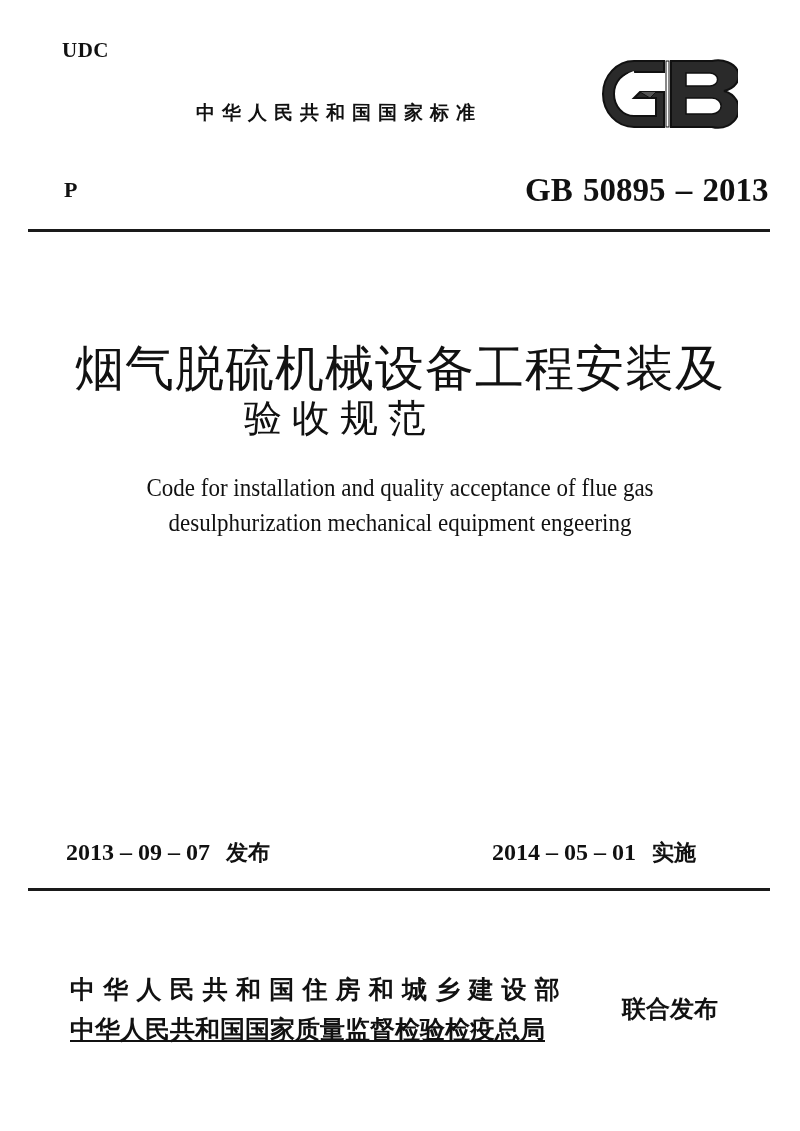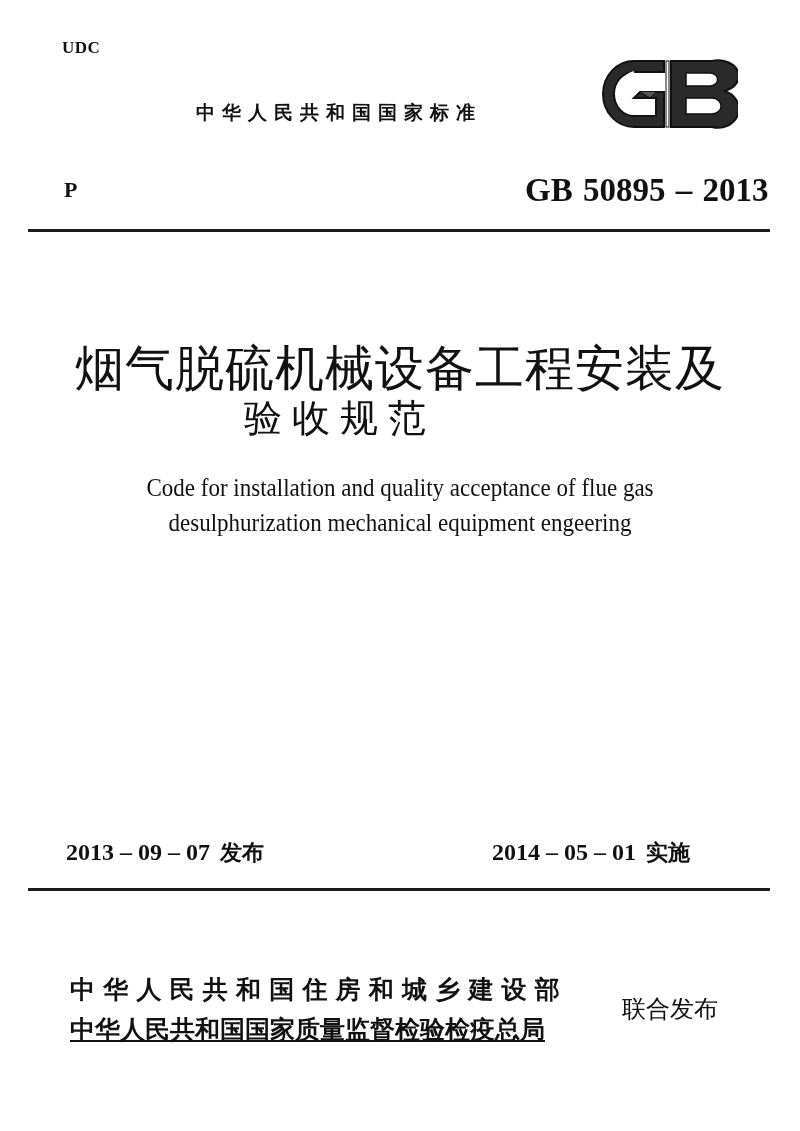--- a/index.html
+++ b/index.html
@@ -2,43 +2,43 @@
 <html><head>
 <meta charset="utf-8">
 <style>
   html, body { margin: 0; padding: 0; background: #ffffff; }
   body { width: 800px; height: 1131px; position: relative; overflow: hidden; color: #111; }
   .abs { position: absolute; }
   .serif-bold { font-family: "Liberation Serif", "DejaVu Serif", serif; font-weight: bold; }
   .sans { font-family: "DejaVu Sans", "Liberation Sans", sans-serif; }
   .serif { font-family: "Liberation Serif", "DejaVu Serif", serif; }
 
-  #udc { left: 62px; top: 38px; font-size: 17px; letter-spacing: 0.5px; }
+  #udc { left: 62px; top: 38px; font-size: 21px; letter-spacing: 0.5px; }
   #national-std { left: 196px; top: 100px; font-size: 19px; letter-spacing: 7px; font-weight: bold; white-space: nowrap; }
   #gb-logo { left: 600px; top: 58px; width: 138px; height: 72px; }
   #class-p { left: 64px; top: 177px; font-size: 22px; }
   #std-number { left: 525px; top: 172px; font-size: 33px; white-space: nowrap; word-spacing: 2px; }
 
   .rule { left: 28px; width: 742px; height: 3px; background: #1a1a1a; }
   #rule-top { top: 229px; }
   #rule-bottom { top: 888px; }
 
   #title-cn-1 { left: 0; width: 800px; top: 336px; text-align: center; font-size: 49px; letter-spacing: 1px; font-family: "DejaVu Serif", "Liberation Serif", serif; white-space: nowrap; }
   #title-cn-2 { left: 0; width: 680px; top: 393px; text-align: center; font-size: 38px; letter-spacing: 10px; font-family: "DejaVu Serif", "Liberation Serif", serif; white-space: nowrap; }
   #title-en-1 { left: 0; width: 800px; top: 474px; text-align: center; font-size: 25px; white-space: nowrap; transform: scaleX(0.92); }
   #title-en-2 { left: 0; width: 800px; top: 509px; text-align: center; font-size: 25px; white-space: nowrap; transform: scaleX(0.92); }
 
   #issue-date { left: 66px; top: 838px; font-size: 24px; white-space: nowrap; }
   #impl-date { left: 492px; top: 838px; font-size: 24px; white-space: nowrap; }
   .date-num { font-family: "Liberation Serif", serif; font-weight: bold; }
-  .date-suffix { font-family: "DejaVu Sans", sans-serif; font-weight: bold; font-size: 22px; margin-left: 10px; }
+  .date-suffix { font-family: "DejaVu Sans", sans-serif; font-weight: bold; font-size: 22px; margin-left: 16px; }
 
   #issuer-1 { left: 70px; top: 973px; font-size: 25px; letter-spacing: 8.2px; font-weight: bold; white-space: nowrap; }
   #issuer-2 { left: 70px; top: 1013px; font-size: 25px; letter-spacing: 0px; font-weight: bold; white-space: nowrap; text-decoration: underline; }
-  #joint-issue { left: 622px; top: 993px; font-size: 24px; font-weight: normal; white-space: nowrap; }
+  #joint-issue { left: 622px; top: 993px; font-size: 24px; font-weight: bold; white-space: nowrap; }
 </style>
 </head>
 <body>
 
 <div id="udc" class="abs serif-bold">UDC</div>
 
 <div id="national-std" class="abs sans">中华人民共和国国家标准</div>
 
 <div id="gb-logo" class="abs">
   <svg width="138" height="72" viewBox="0 0 138 72" xmlns="http://www.w3.org/2000/svg">

